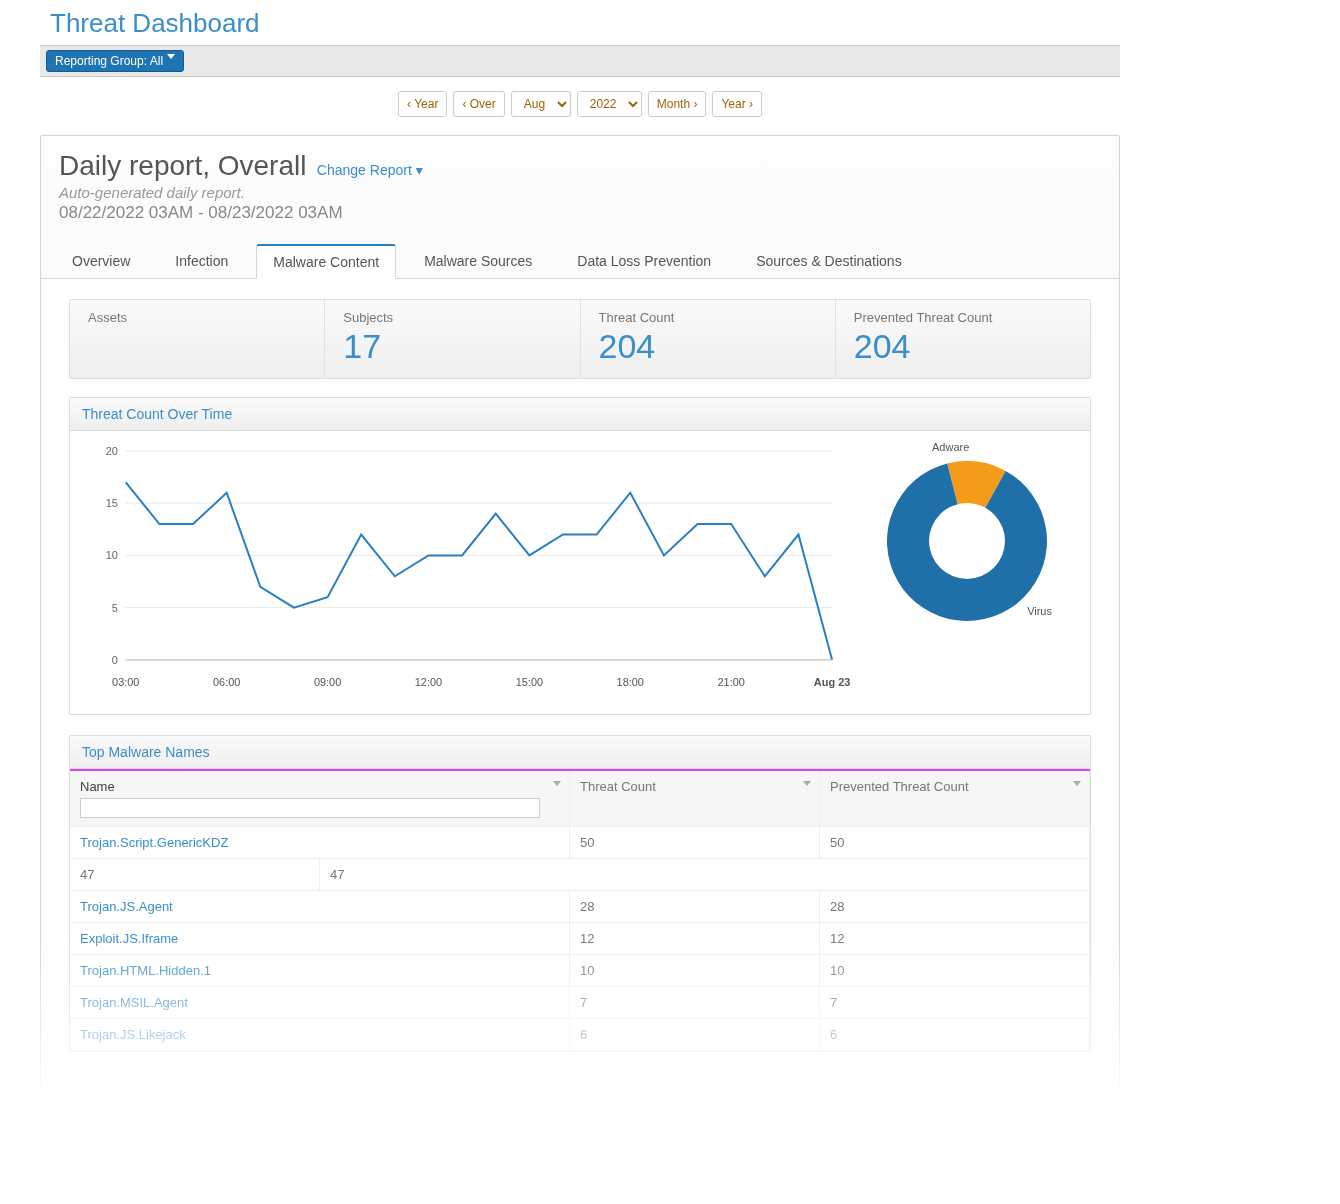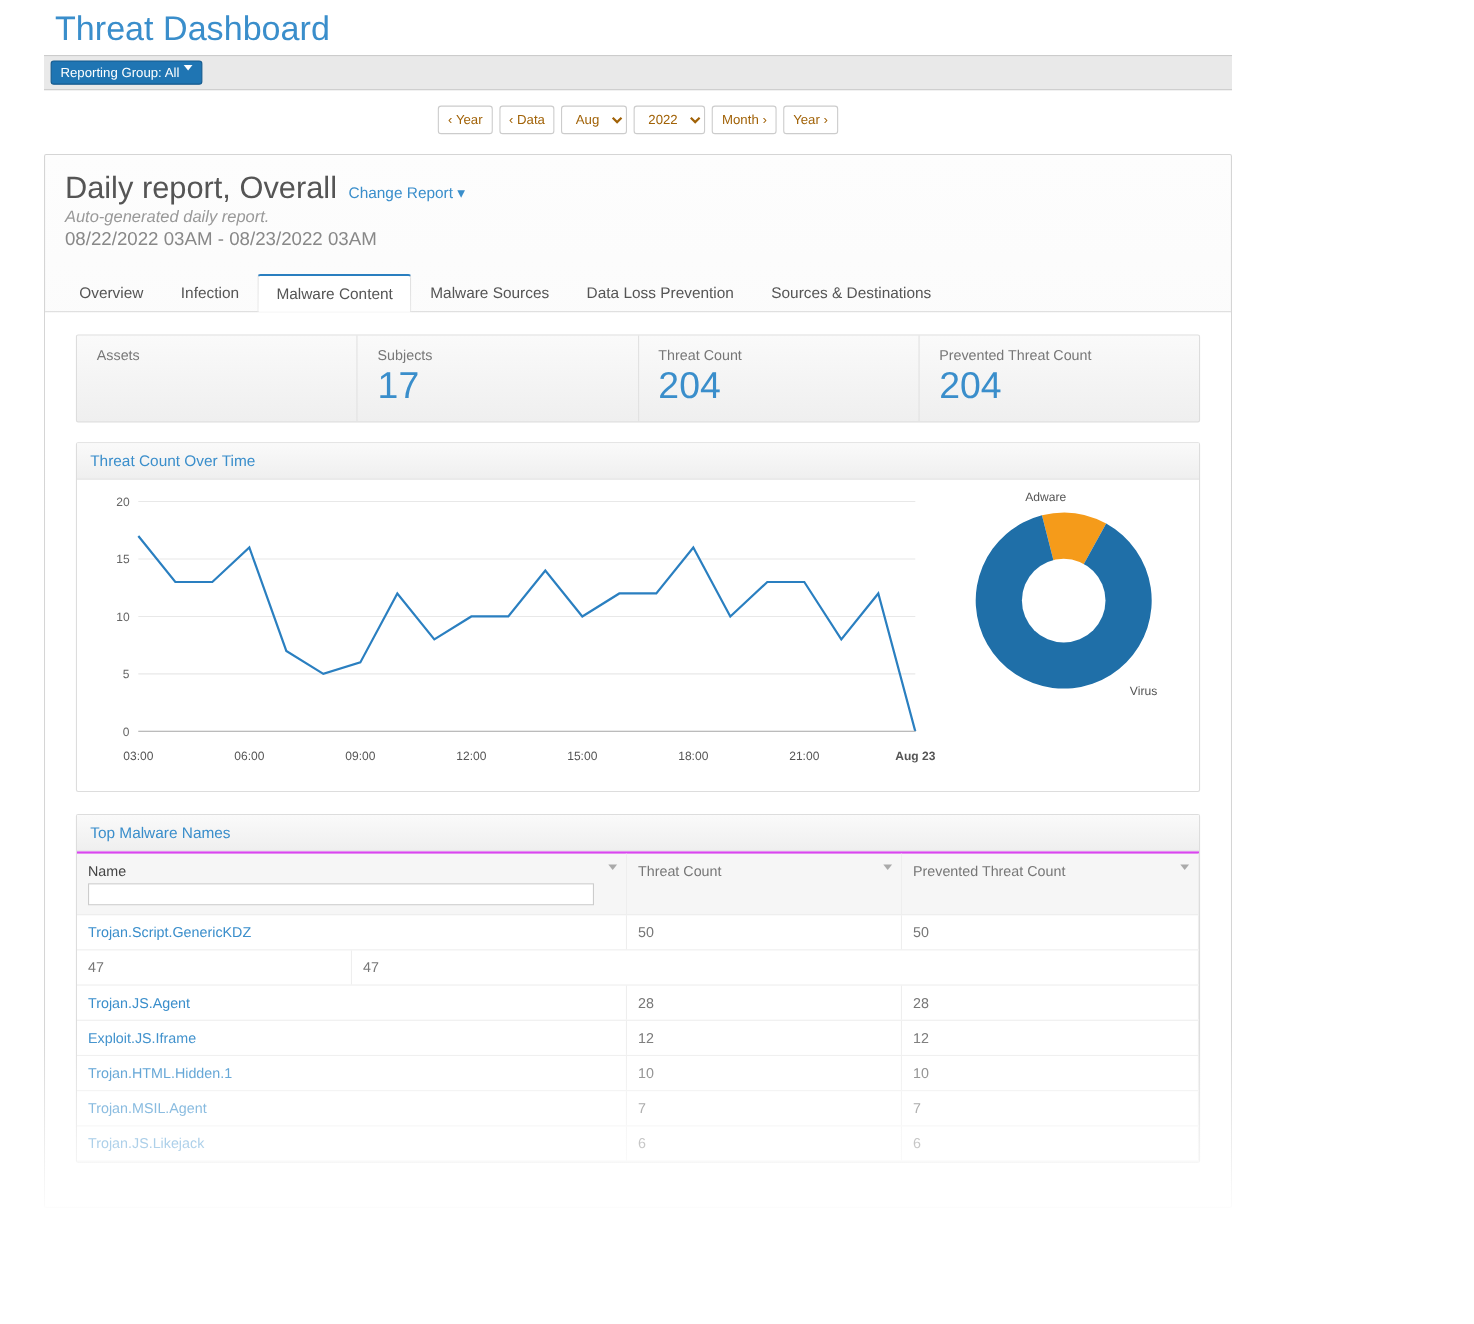--- a/index.html
+++ b/index.html
@@ -5,21 +5,21 @@
   * { box-sizing: border-box; margin: 0; padding: 0; }
   body {
     font-family: "Segoe UI", Arial, sans-serif;
     background: #fff;
     color: #333;
     padding: 0 20px 60px 40px;
     width: 1140px;
   }
   .page-title {
     color: #3a8ecb;
-    font-size: 31px;
+    font-size: 26px;
     font-weight: 400;
     padding: 8px 0 6px 10px;
   }
   .toolbar {
     border-top: 1px solid #ccc;
     border-bottom: 1px solid #ccc;
     background: #e9e9e9;
     padding: 4px 6px;
     display: flex;
     align-items: center;
@@ -84,21 +84,21 @@
   }
   .report-dates {
     color: #888;
     font-size: 17px;
     margin-top: 2px;
   }
   .tabs {
     display: flex;
     border-bottom: 1px solid #d5d5d5;
     padding: 10px 14px 0;
-    gap: 0;
+    gap: 11px;
   }
   .tab {
     font-size: 14px;
     color: #555;
     padding: 8px 16px;
     border: 1px solid transparent;
     border-bottom: none;
     cursor: pointer;
     position: relative;
     top: 1px;
@@ -199,21 +199,21 @@
 
 <div class="toolbar">
   <div class="grp-btn">
     <span>Reporting Group: All</span>
     <span class="caret-down"></span>
   </div>
 </div>
 
 <div class="date-nav">
   <button class="dn-btn">‹ Year</button>
-  <button class="dn-btn">‹ Data</button>
+  <button class="dn-btn">‹ Over</button>
   <select class="dn-sel"><option>Aug</option></select>
   <select class="dn-sel"><option>2022</option></select>
   <button class="dn-btn">Month ›</button>
   <button class="dn-btn">Year ›</button>
 </div>
 
 <div class="report-panel">
   <div class="report-head">
     <span class="report-title">Daily report, Overall</span>
     <span class="change-report">Change Report ▾</span>
@@ -275,21 +275,21 @@
             <text x="658.5714285714286" y="246" font-size="11" fill="#555" text-anchor="middle">21:00</text>
             <text x="760" y="246" font-size="11" fill="#555" text-anchor="middle" font-weight="bold">Aug 23</text>
           </svg>
         <div class="pie-side">
           <svg id="piechart" width="190" height="190" viewBox="0 0 190 190">
               <path d="M 95 100 L 75.20768325963817 22.487006263148416 A 80 80 0 0 1 133.63331756671892 29.9466862040842 Z" fill="#f59b1a"></path>
               <path d="M 95 100 L 133.63331756671892 29.9466862040842 A 80 80 0 1 1 75.20768325963815 22.487006263148416 Z" fill="#1f6fa8"></path>
               <circle cx="95" cy="100" r="38" fill="#fff"></circle>
             </svg>
           <div class="pie-lbl" style="top:0; left:70px;">Adware</div>
-          <div class="pie-lbl" style="bottom:6px; right:20px;">Virus</div>
+          <div class="pie-lbl" style="bottom:18px; right:20px;">Virus</div>
         </div>
       </div>
     </div>
 
     <div class="panel table-panel">
       <div class="panel-title">Top Malware Names</div>
       <div class="hdr-row">
         <div class="cell c-name">
           <span>Name</span>
           <span class="sort-caret"></span>

